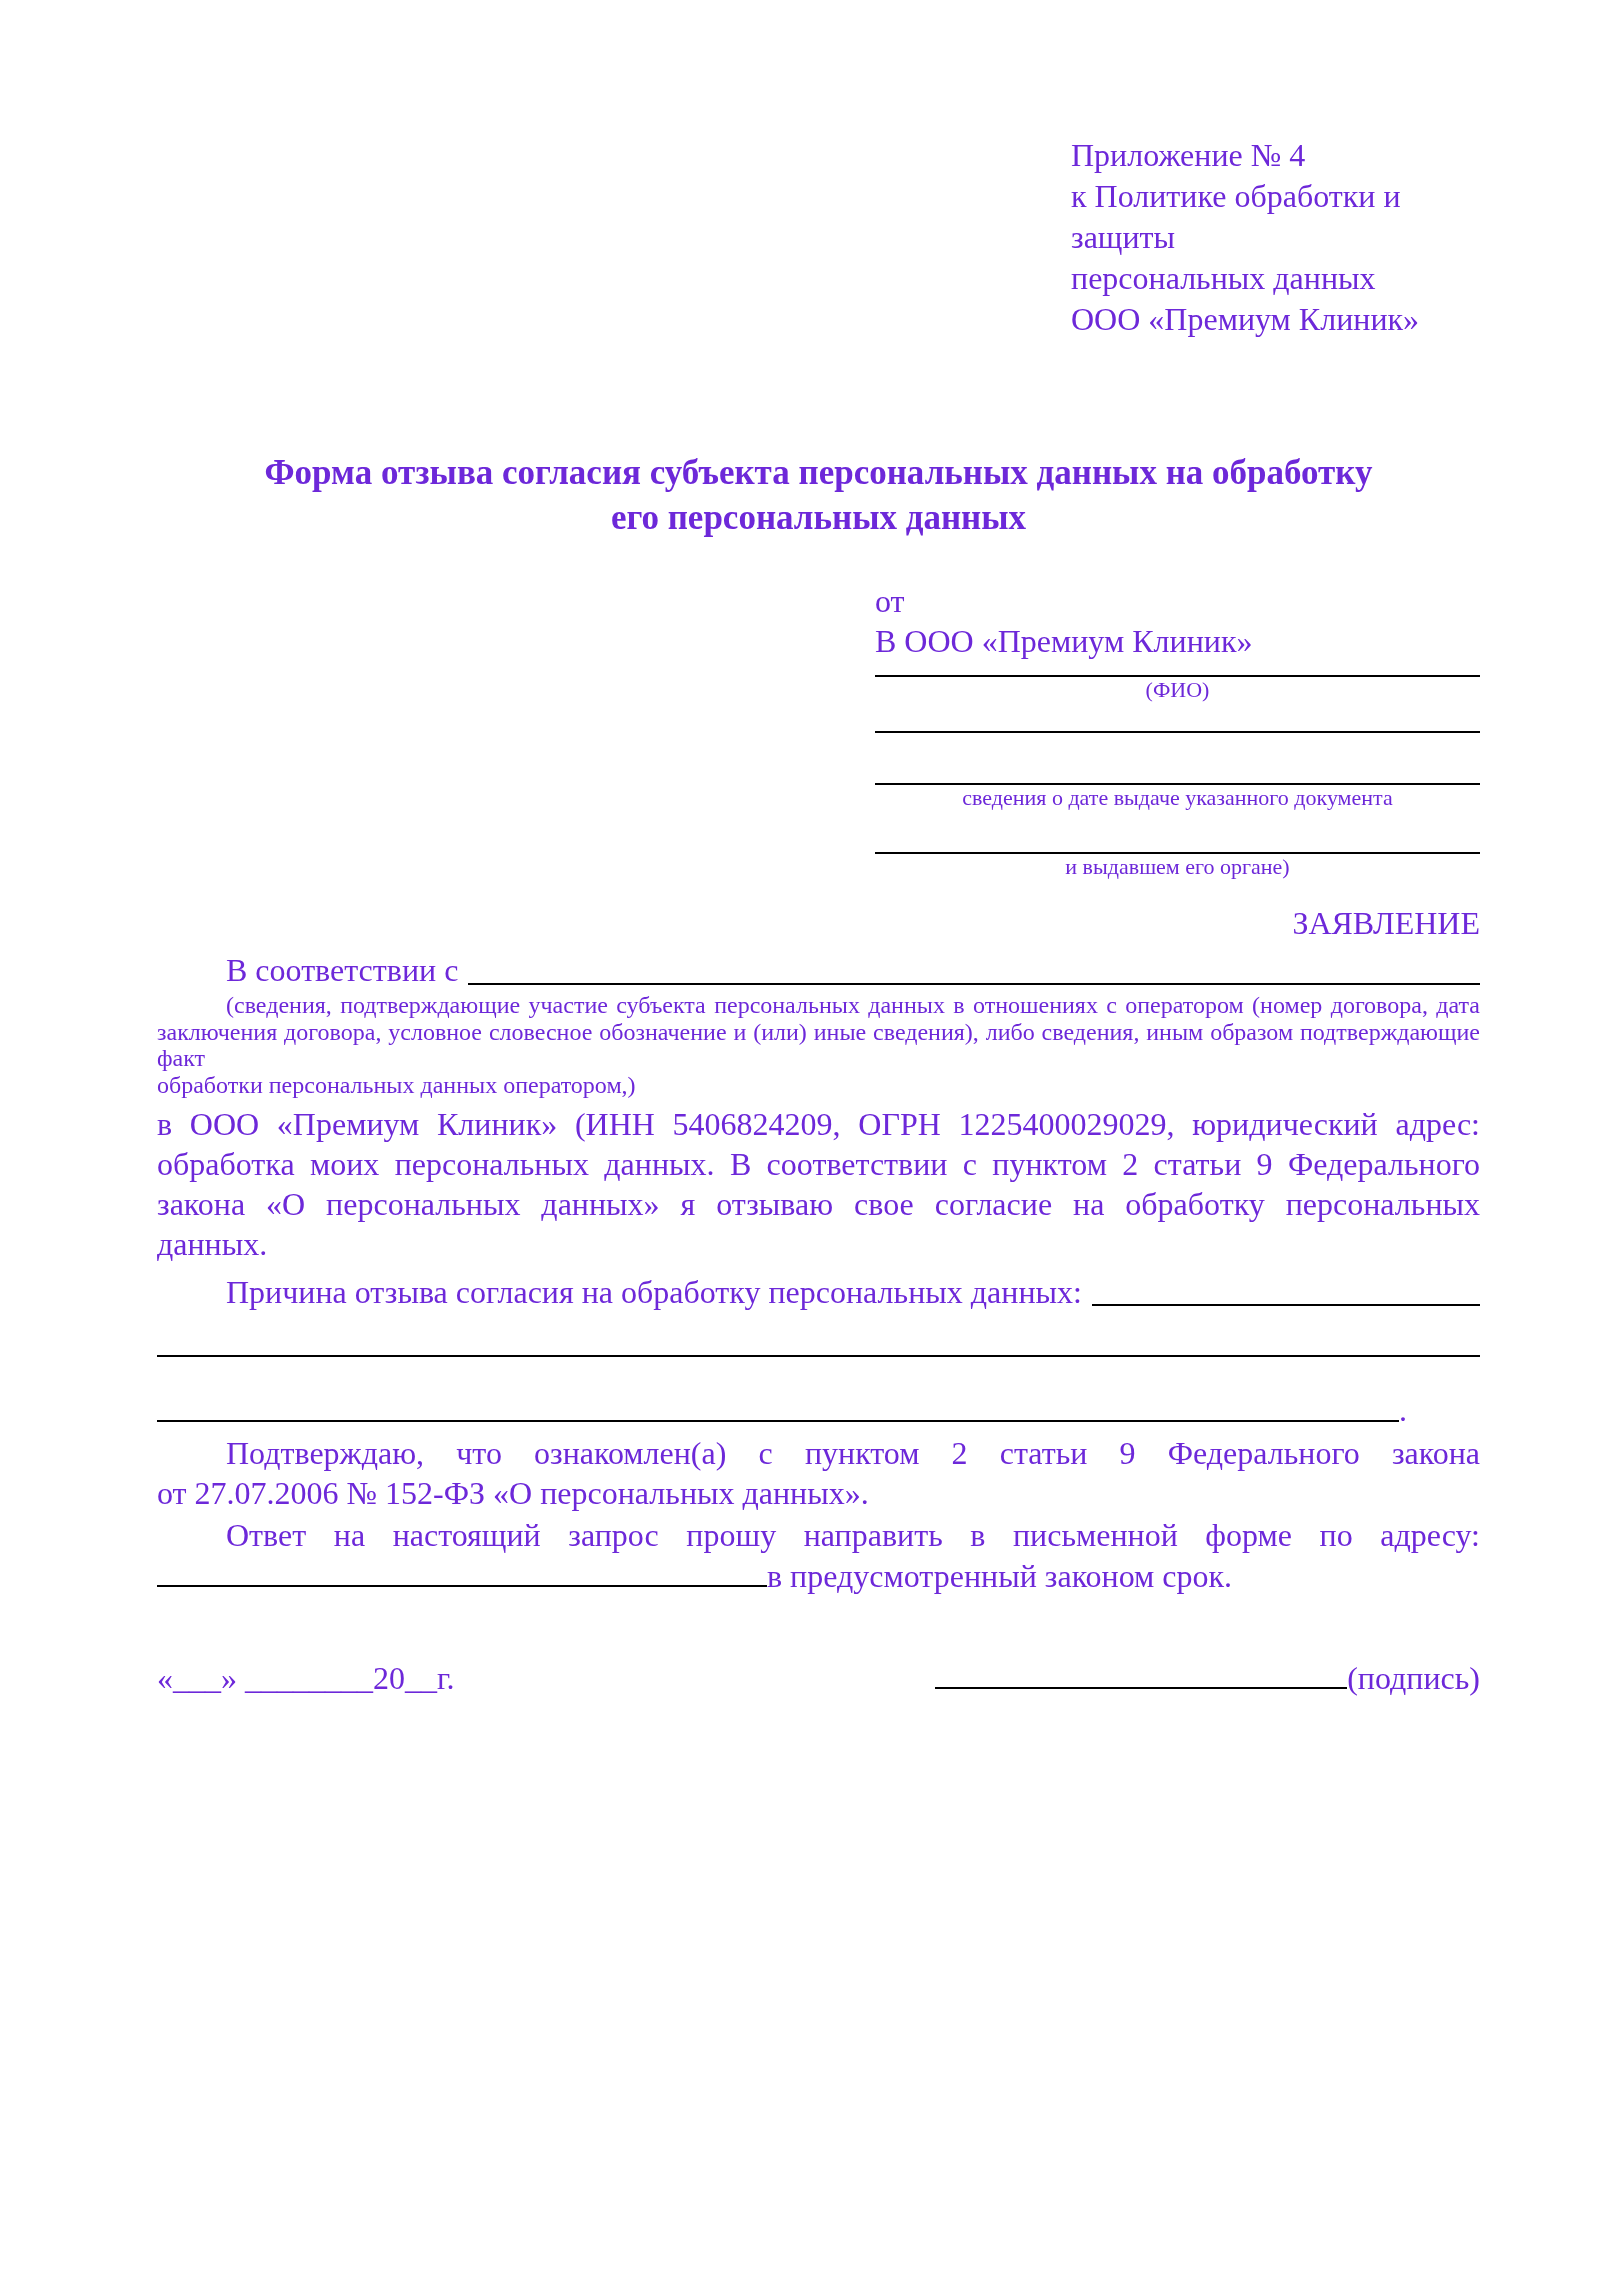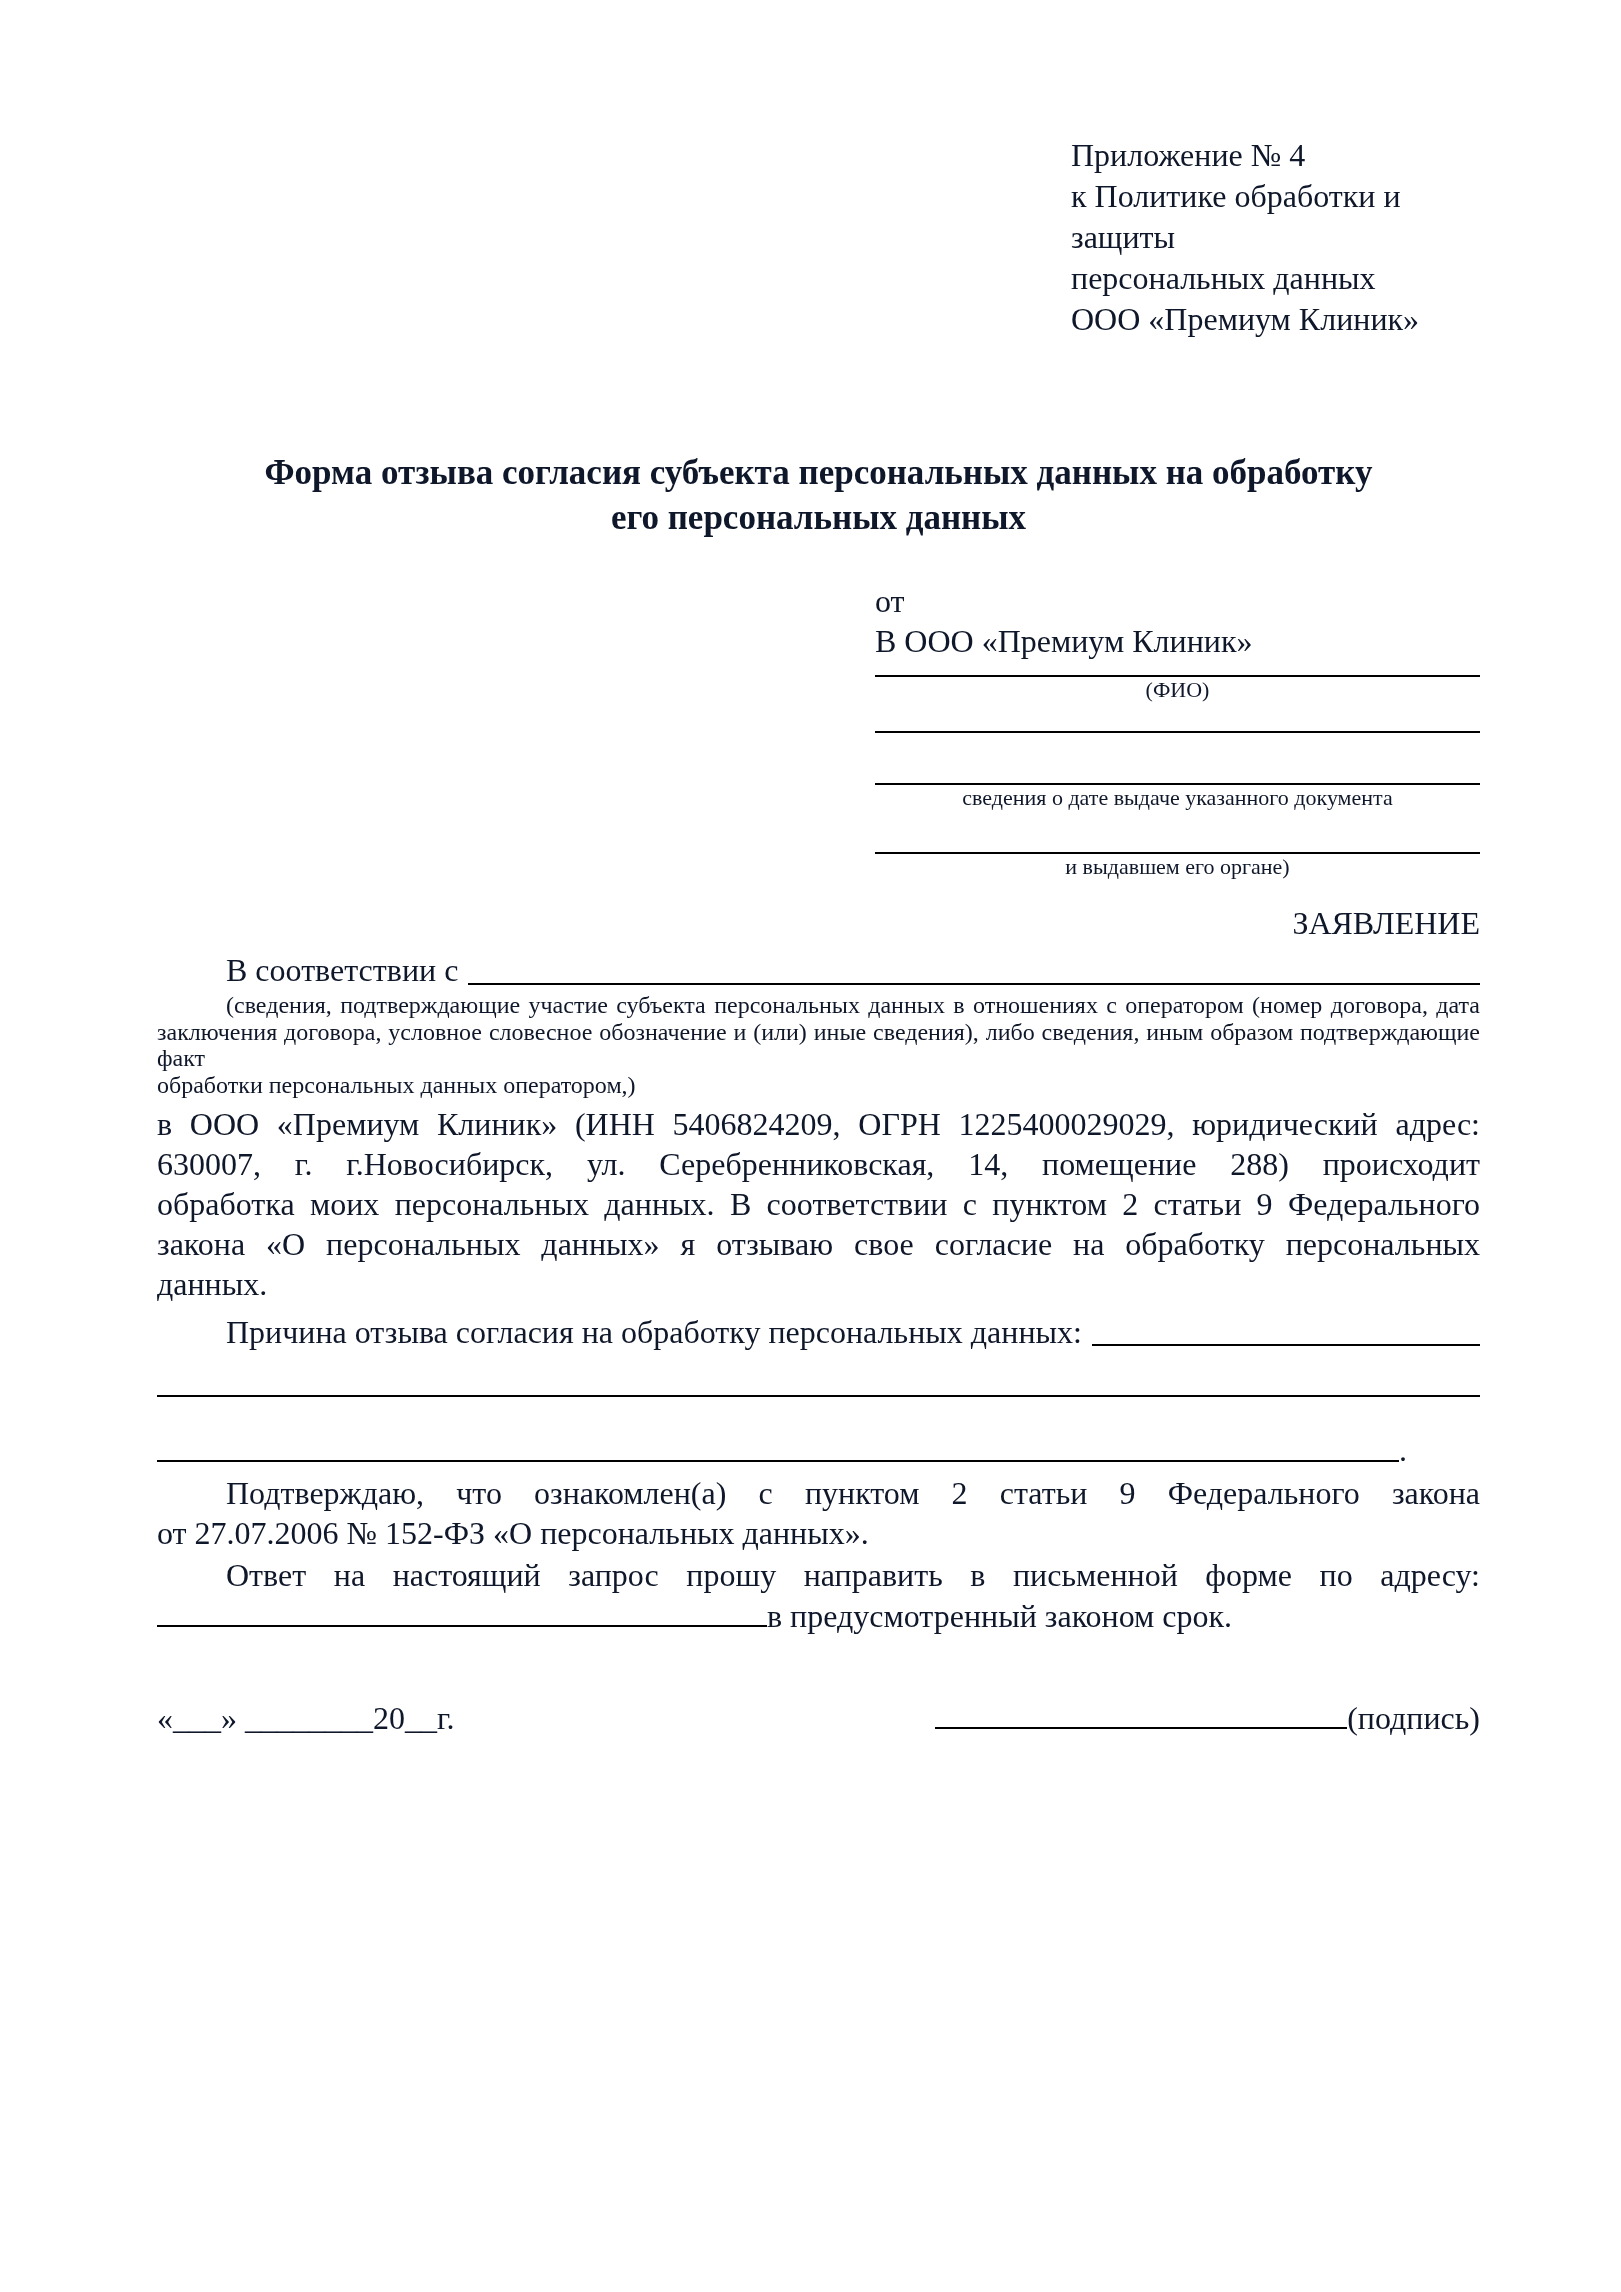--- a/index.html
+++ b/index.html
@@ -2,21 +2,21 @@
 <html><head>
 <meta charset="utf-8">
 <style>
   html, body { margin: 0; padding: 0; background: #ffffff; }
   .page {
     position: relative;
     width: 1621px;
     height: 2293px;
     box-sizing: border-box;
     background: #ffffff;
-    color: #0f172a;
+    color: #6d28d9;
     font-family: "Liberation Serif", "DejaVu Serif", serif;
     font-size: 32px;
     line-height: 40px;
     padding: 135px 141px 0 157px;
     overflow: hidden;
   }
   
   .appendix { margin-left: 914px; line-height: 41px; }
   
   .doc-title {
@@ -104,21 +104,20 @@
   </div>
 
   <div class="note">
     <div class="jl indent">(сведения, подтверждающие участие субъекта персональных данных в отношениях с оператором (номер договора, дата</div>
     <div class="jl">заключения договора, условное словесное обозначение и (или) иные сведения), либо сведения, иным образом подтверждающие факт</div>
     <div>обработки персональных данных оператором,)</div>
   </div>
 
   <div class="body-block">
     <div class="jl">в ООО «Премиум Клиник» (ИНН 5406824209, ОГРН 1225400029029, юридический адрес:</div>
-    <div class="jl">630007, г. г.Новосибирск, ул. Серебренниковская, 14, помещение 288) происходит</div>
     <div class="jl">обработка моих персональных данных. В соответствии с пунктом 2 статьи 9 Федерального</div>
     <div class="jl">закона «О персональных данных» я отзываю свое согласие на обработку персональных</div>
     <div>данных.</div>
   </div>
 
   <div class="flex-row">
     <span class="lead">Причина отзыва согласия на обработку персональных данных:</span>
     <span class="fill-rule"></span>
   </div>
 

